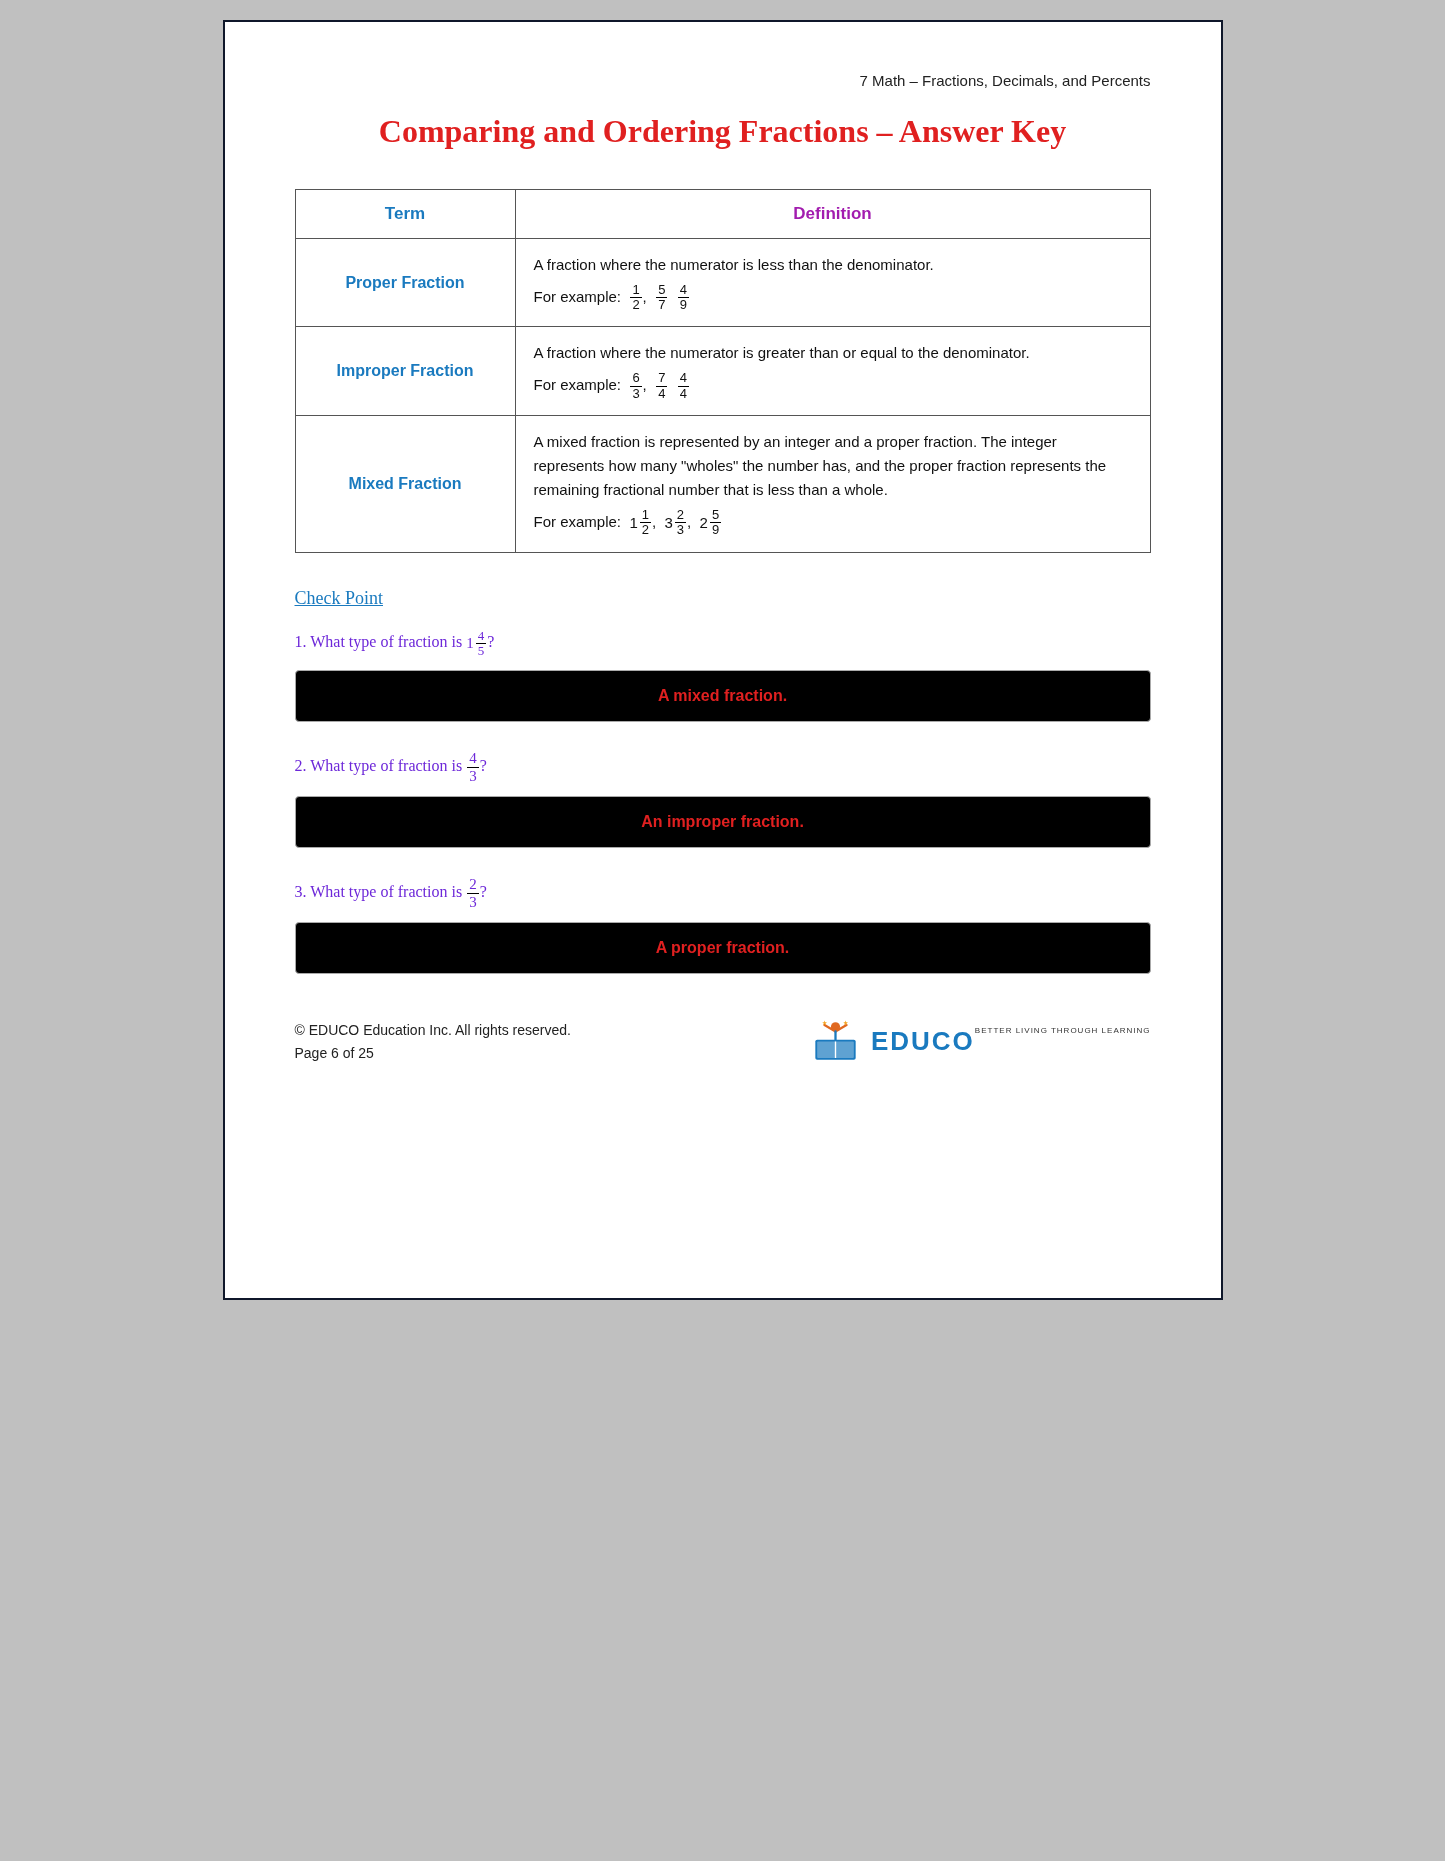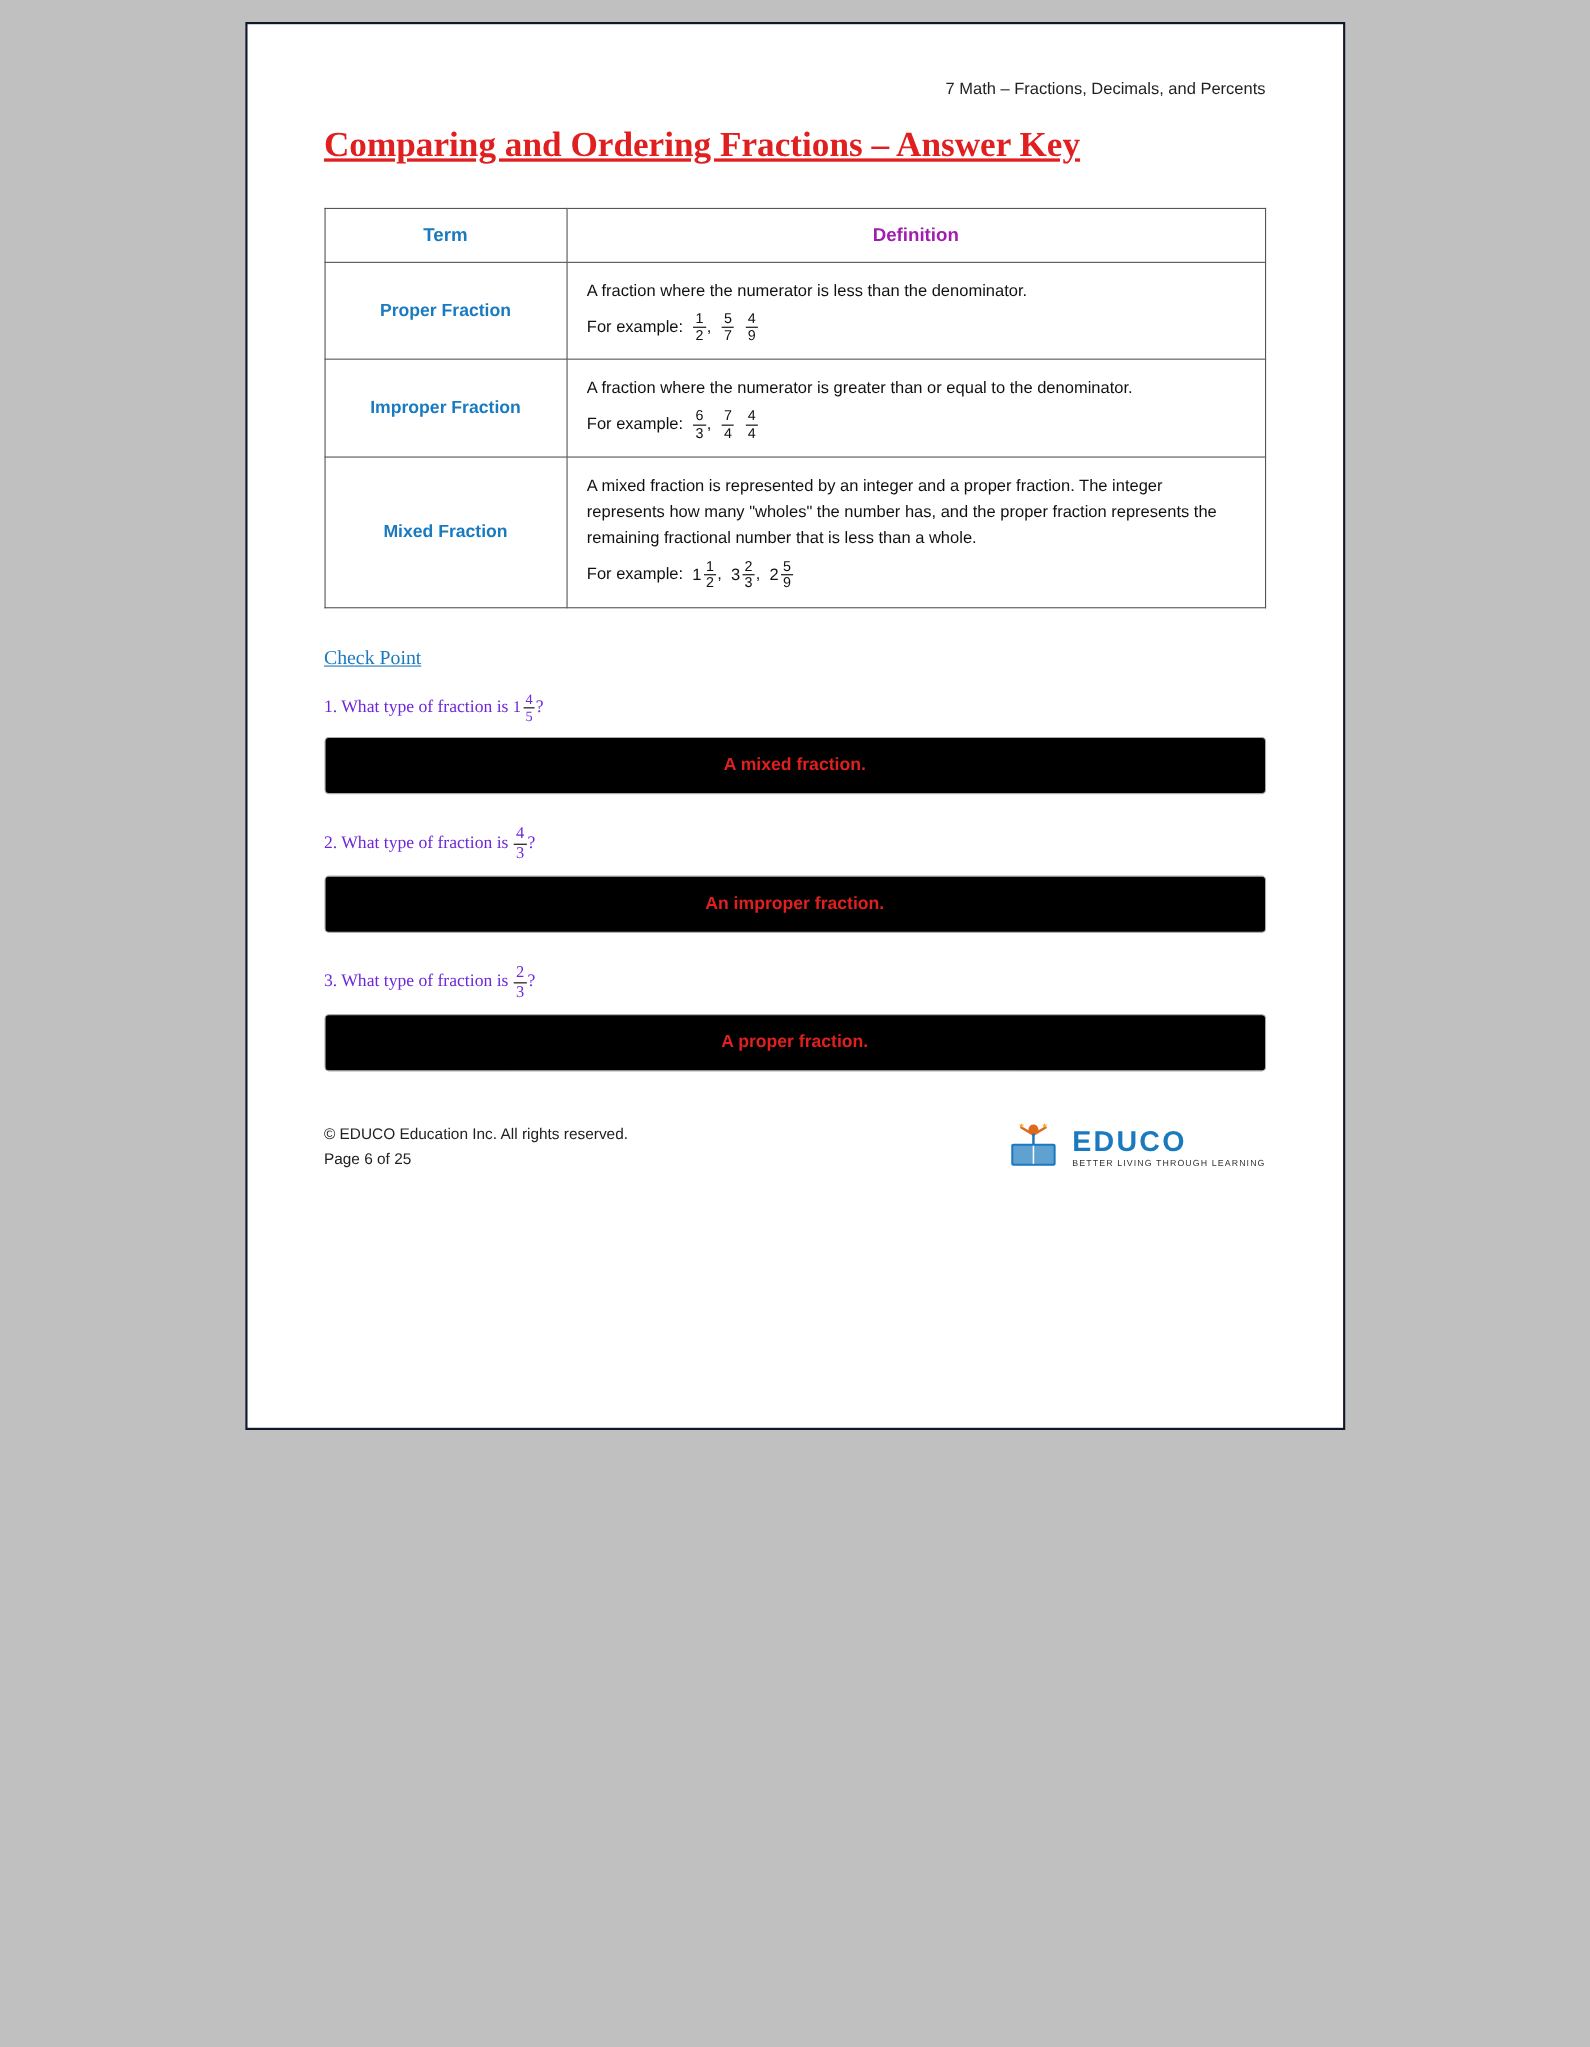--- a/index.html
+++ b/index.html
@@ -24,25 +24,24 @@
 
     .header-right {
       text-align: right;
       font-size: 15px;
       color: #222;
       margin-bottom: 20px;
       font-family: Arial, sans-serif;
     }
 
     .page-title {
-      text-align: left;
+      text-align: center;
       font-size: 32px;
       font-weight: bold;
       color: #e02020;
-      text-decoration: underline;
       margin-bottom: 35px;
       font-family: 'Comic Sans MS', cursive;
       line-height: 1.4;
     }
 
     
     .vocab-table {
       width: 100%;
       border-collapse: collapse;
       margin-bottom: 35px;
@@ -174,21 +173,20 @@
       gap: 8px;
     }
 
     .educo-logo-icon {
       width: 55px;
       height: 55px;
     }
 
     .educo-logo-text {
       display: flex;
-      flex-direction: column;
       align-items: flex-start;
     }
 
     .educo-brand {
       font-size: 26px;
       font-weight: bold;
       color: #1a7abf;
       letter-spacing: 2px;
       font-family: Arial Black, sans-serif;
     }

